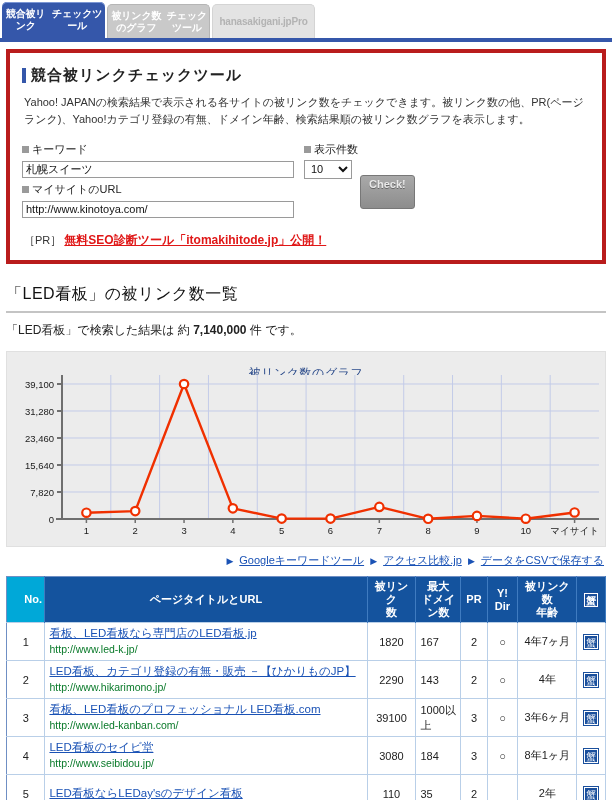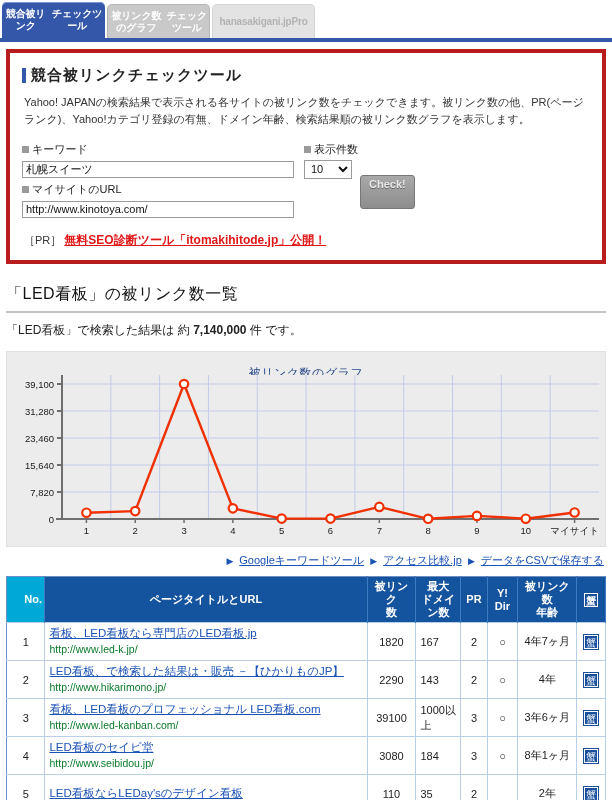--- a/index.html
+++ b/index.html
@@ -367,21 +367,21 @@
           <td class="c-title"><a href="#">看板、LED看板なら専門店のLED看板.jp</a><span class="url">http://www.led-k.jp/</span></td>
           <td class="c-num">1820</td>
           <td class="c-dom">167</td>
           <td class="c-pr">2</td>
           <td class="c-dir">○</td>
           <td class="c-age">4年7ヶ月</td>
           <td class="c-ic"><span class="crab">蟹</span></td>
         </tr>
         <tr>
           <td class="c-no">2</td>
-          <td class="c-title"><a href="#">LED看板、で検索した結果は・販売 －【ひかりものJP】</a><span class="url">http://www.hikarimono.jp/</span></td>
+          <td class="c-title"><a href="#">LED看板、カテゴリ登録の有無・販売 －【ひかりものJP】</a><span class="url">http://www.hikarimono.jp/</span></td>
           <td class="c-num">2290</td>
           <td class="c-dom">143</td>
           <td class="c-pr">2</td>
           <td class="c-dir">○</td>
           <td class="c-age">4年</td>
           <td class="c-ic"><span class="crab">蟹</span></td>
         </tr>
         <tr>
           <td class="c-no">3</td>
           <td class="c-title"><a href="#">看板、LED看板のプロフェッショナル LED看板.com</a><span class="url">http://www.led-kanban.com/</span></td>

